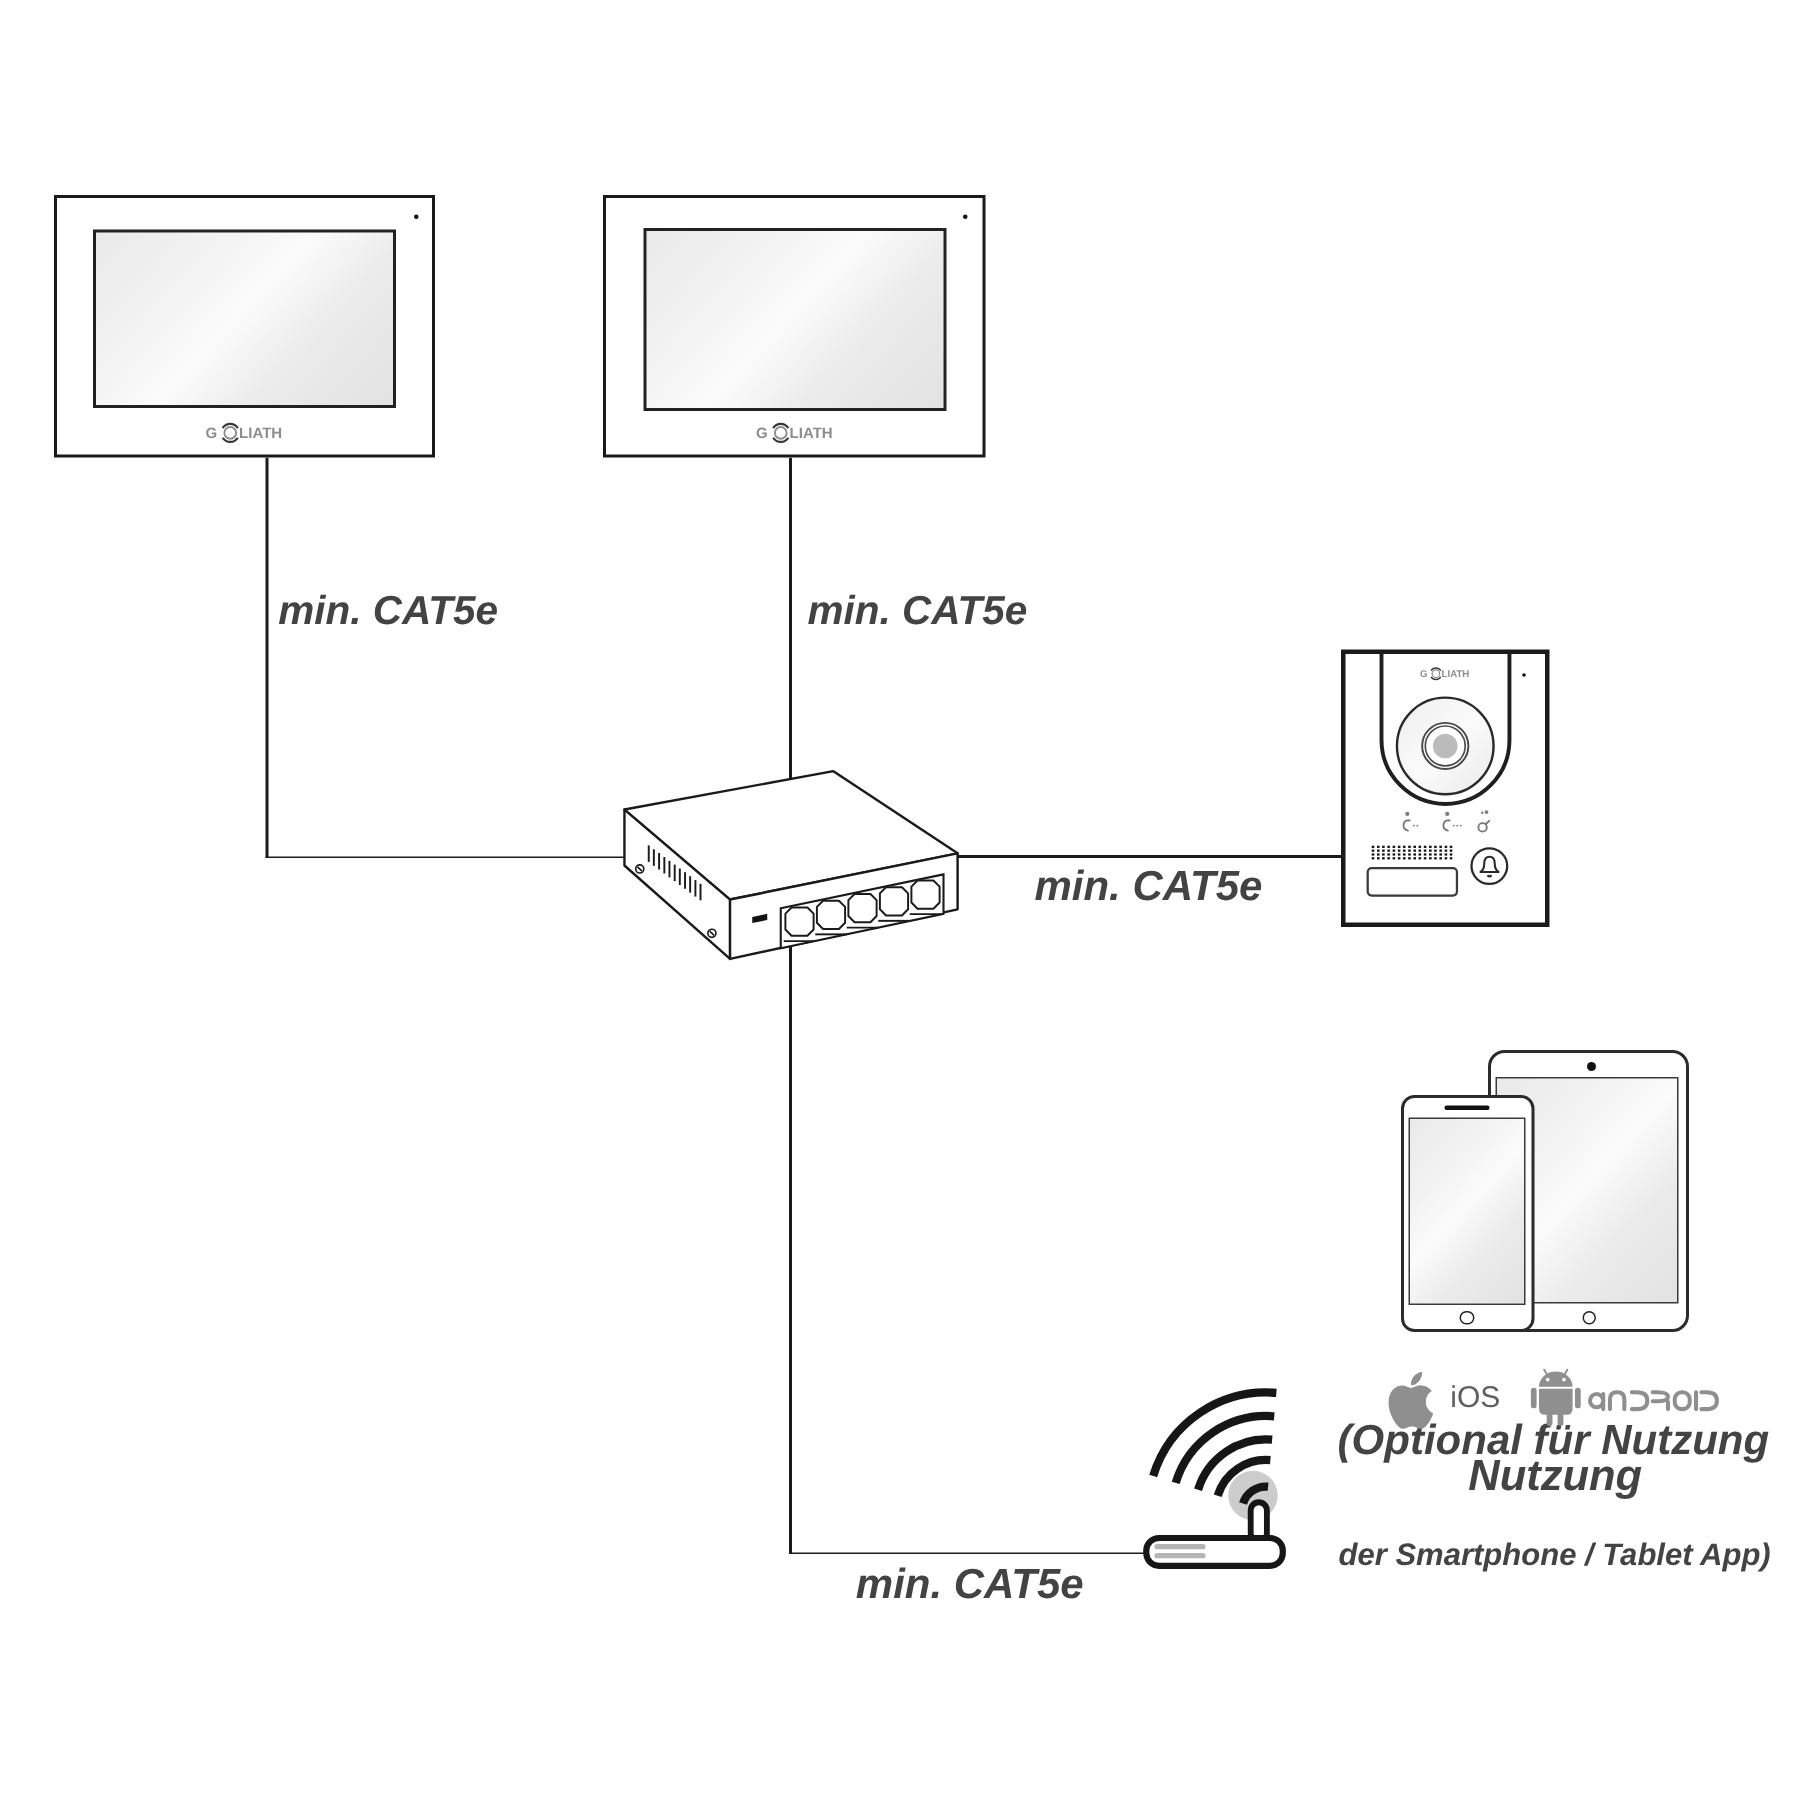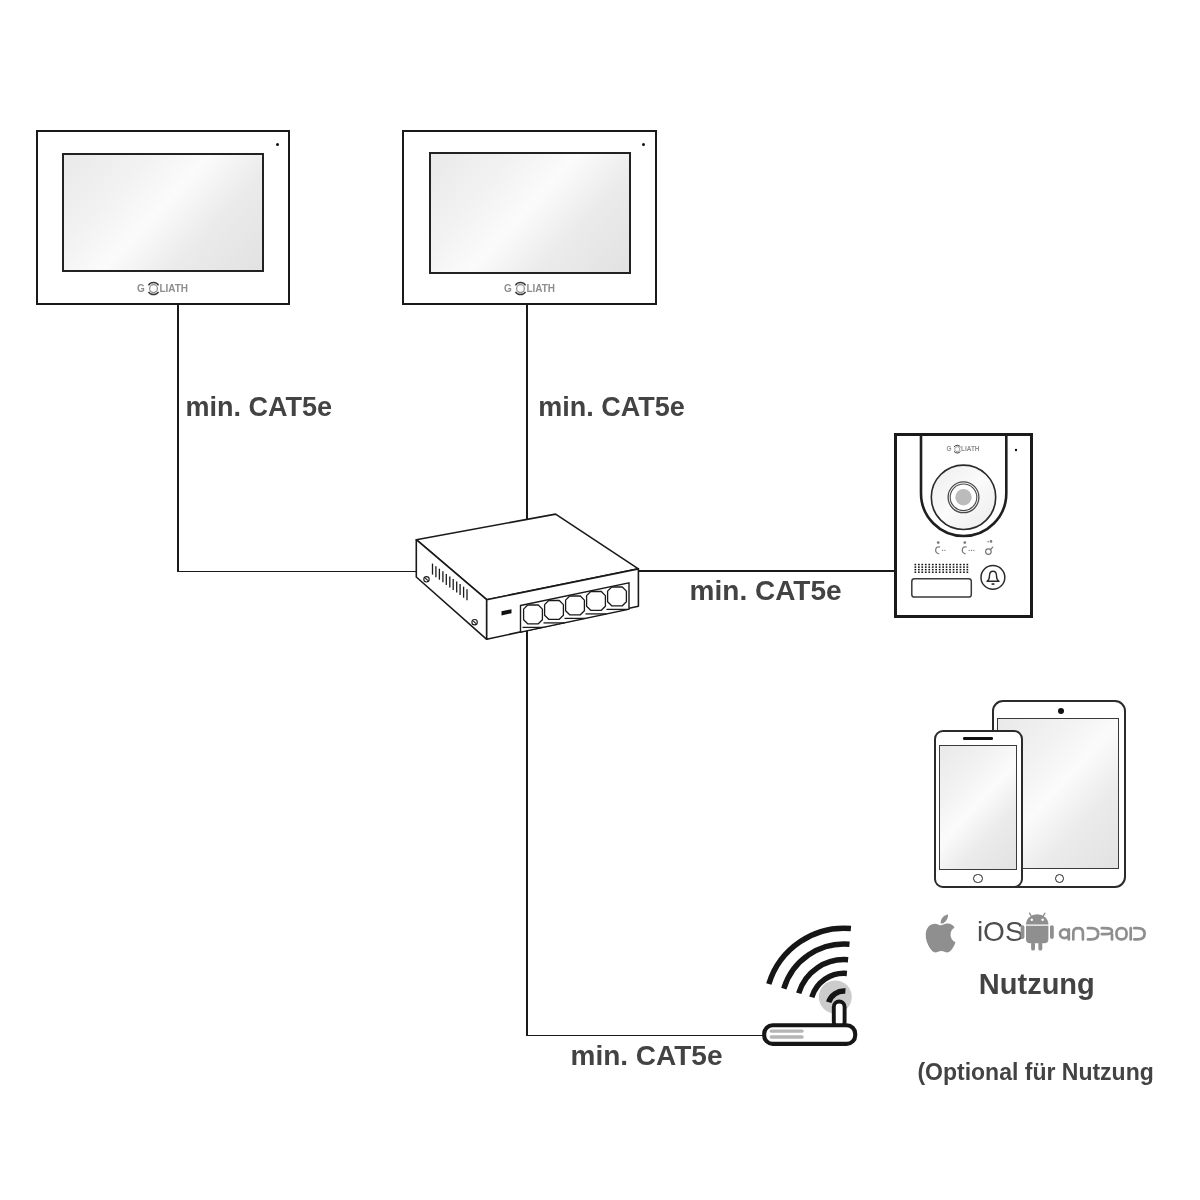--- a/index.html
+++ b/index.html
@@ -1,20 +1,20 @@
 <!DOCTYPE html>
 <html><head>
 <meta charset="utf-8">
 <style>
   html,body{margin:0;padding:0;background:#fff;}
   #canvas{position:relative;width:1200px;height:1200px;background:#fff;overflow:hidden;
     font-family:"Liberation Sans", sans-serif;filter:grayscale(1);}
   .abs{position:absolute;}
   .line{position:absolute;background:#1a1a1a;}
-  .lbl{position:absolute;font-weight:bold;color:#14532d;white-space:nowrap;}
+  .lbl{position:absolute;font-weight:bold;color:#14532d;white-space:nowrap;font-style:italic;}
   .monitor{position:absolute;background:#fff;border:2.2px solid #1a1a1a;}
   .screen{position:absolute;border:2px solid #222;
     background:linear-gradient(133deg,#e7e9e9 0%,#f1f2f2 28%,#fafbfb 48%,#e9ebeb 70%,#e0e3e3 100%);}
   .camdot{position:absolute;width:3px;height:3px;border-radius:50%;background:#111;}
 </style>
 </head>
 <body>
 <div id="canvas">
 
   <div class="line" style="left:176.8px;top:305px;width:1.8px;height:267px;"></div>
@@ -64,22 +64,23 @@
     <div class="abs" style="left:26.6px;top:5px;width:30.8px;height:2.6px;border-radius:1.3px;background:#111;"></div>
     <div class="screen" style="left:2.8px;top:12.6px;width:76.5px;height:123.5px;border-width:1.6px;border-color:#3a3a3a;"></div>
     <div class="abs" style="left:37px;top:141.6px;width:7.8px;height:7.8px;border-radius:50%;border:1.8px solid #222;"></div>
   </div>
 
   <div class="lbl" style="left:185.5px;top:393.9px;font-size:27px;line-height:27px;">min.&nbsp;CAT5e</div>
   <div class="lbl" style="left:538.3px;top:393.9px;font-size:27px;line-height:27px;">min.&nbsp;CAT5e</div>
   <div class="lbl" style="left:765.6px;top:576.9px;font-size:28px;line-height:28px;transform:translateX(-50%);">min.&nbsp;CAT5e</div>
   <div class="lbl" style="left:646.5px;top:1042px;font-size:28px;line-height:28px;transform:translateX(-50%);">min.&nbsp;CAT5e</div>
   <div class="lbl" style="left:1036.8px;top:970.2px;font-size:29px;line-height:29px;transform:translateX(-50%);">Nutzung</div>
-  <div class="lbl" style="left:1035.6px;top:1062px;font-size:23px;line-height:20.7px;transform:translateX(-50%);">(Optional für Nutzung</div>
-  <div class="abs" style="left:966.9px;top:921.6px;font-size:28px;line-height:20px;color:#1d4ed8;margin-left:10px;">iOS</div>
+  <div class="lbl" style="left:1035.6px;top:950px;font-size:28px;line-height:20.7px;transform:translateX(-50%);">(Optional für Nutzung</div>
+  <div class="lbl" style="left:1036.4px;top:1026.7px;font-size:20.7px;line-height:20.7px;transform:translateX(-50%);">der Smartphone / Tablet App)</div>
+  <div class="abs" style="left:966.9px;top:921.6px;font-size:20px;line-height:20px;color:#0f766e;">iOS</div>
 
   <svg class="abs" style="left:0;top:0;" width="1200" height="1200" viewBox="0 0 1200 1200">
     <defs>
       <linearGradient id="disc" x1="0" y1="0" x2="1" y2="1">
         <stop offset="0" stop-color="#ededee"></stop>
           <stop offset="0.5" stop-color="#fafbfb"></stop>
           <stop offset="1" stop-color="#e9eaea"></stop>
       </linearGradient>
     </defs>
 

